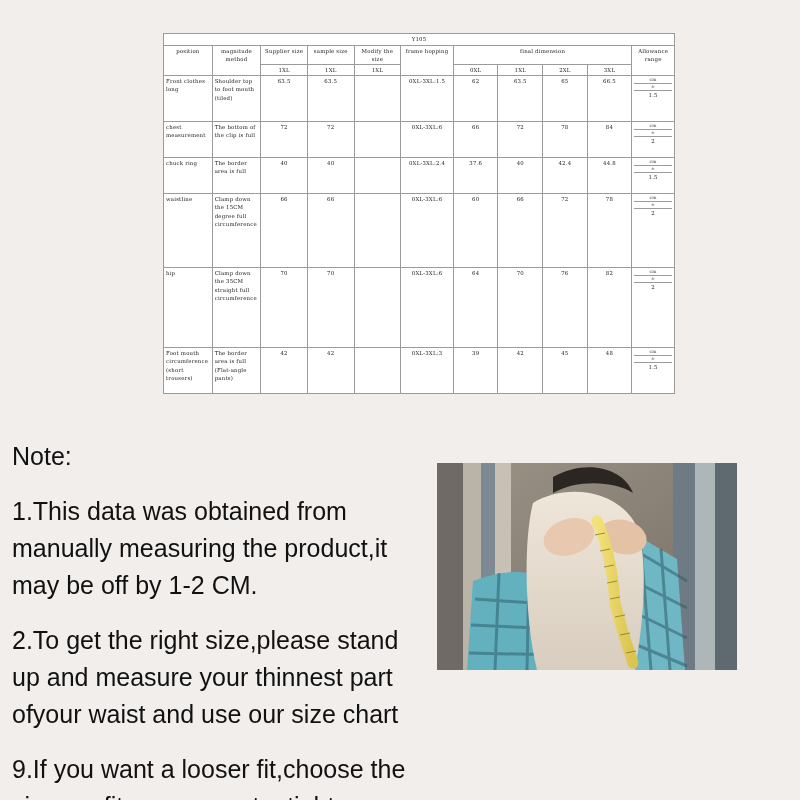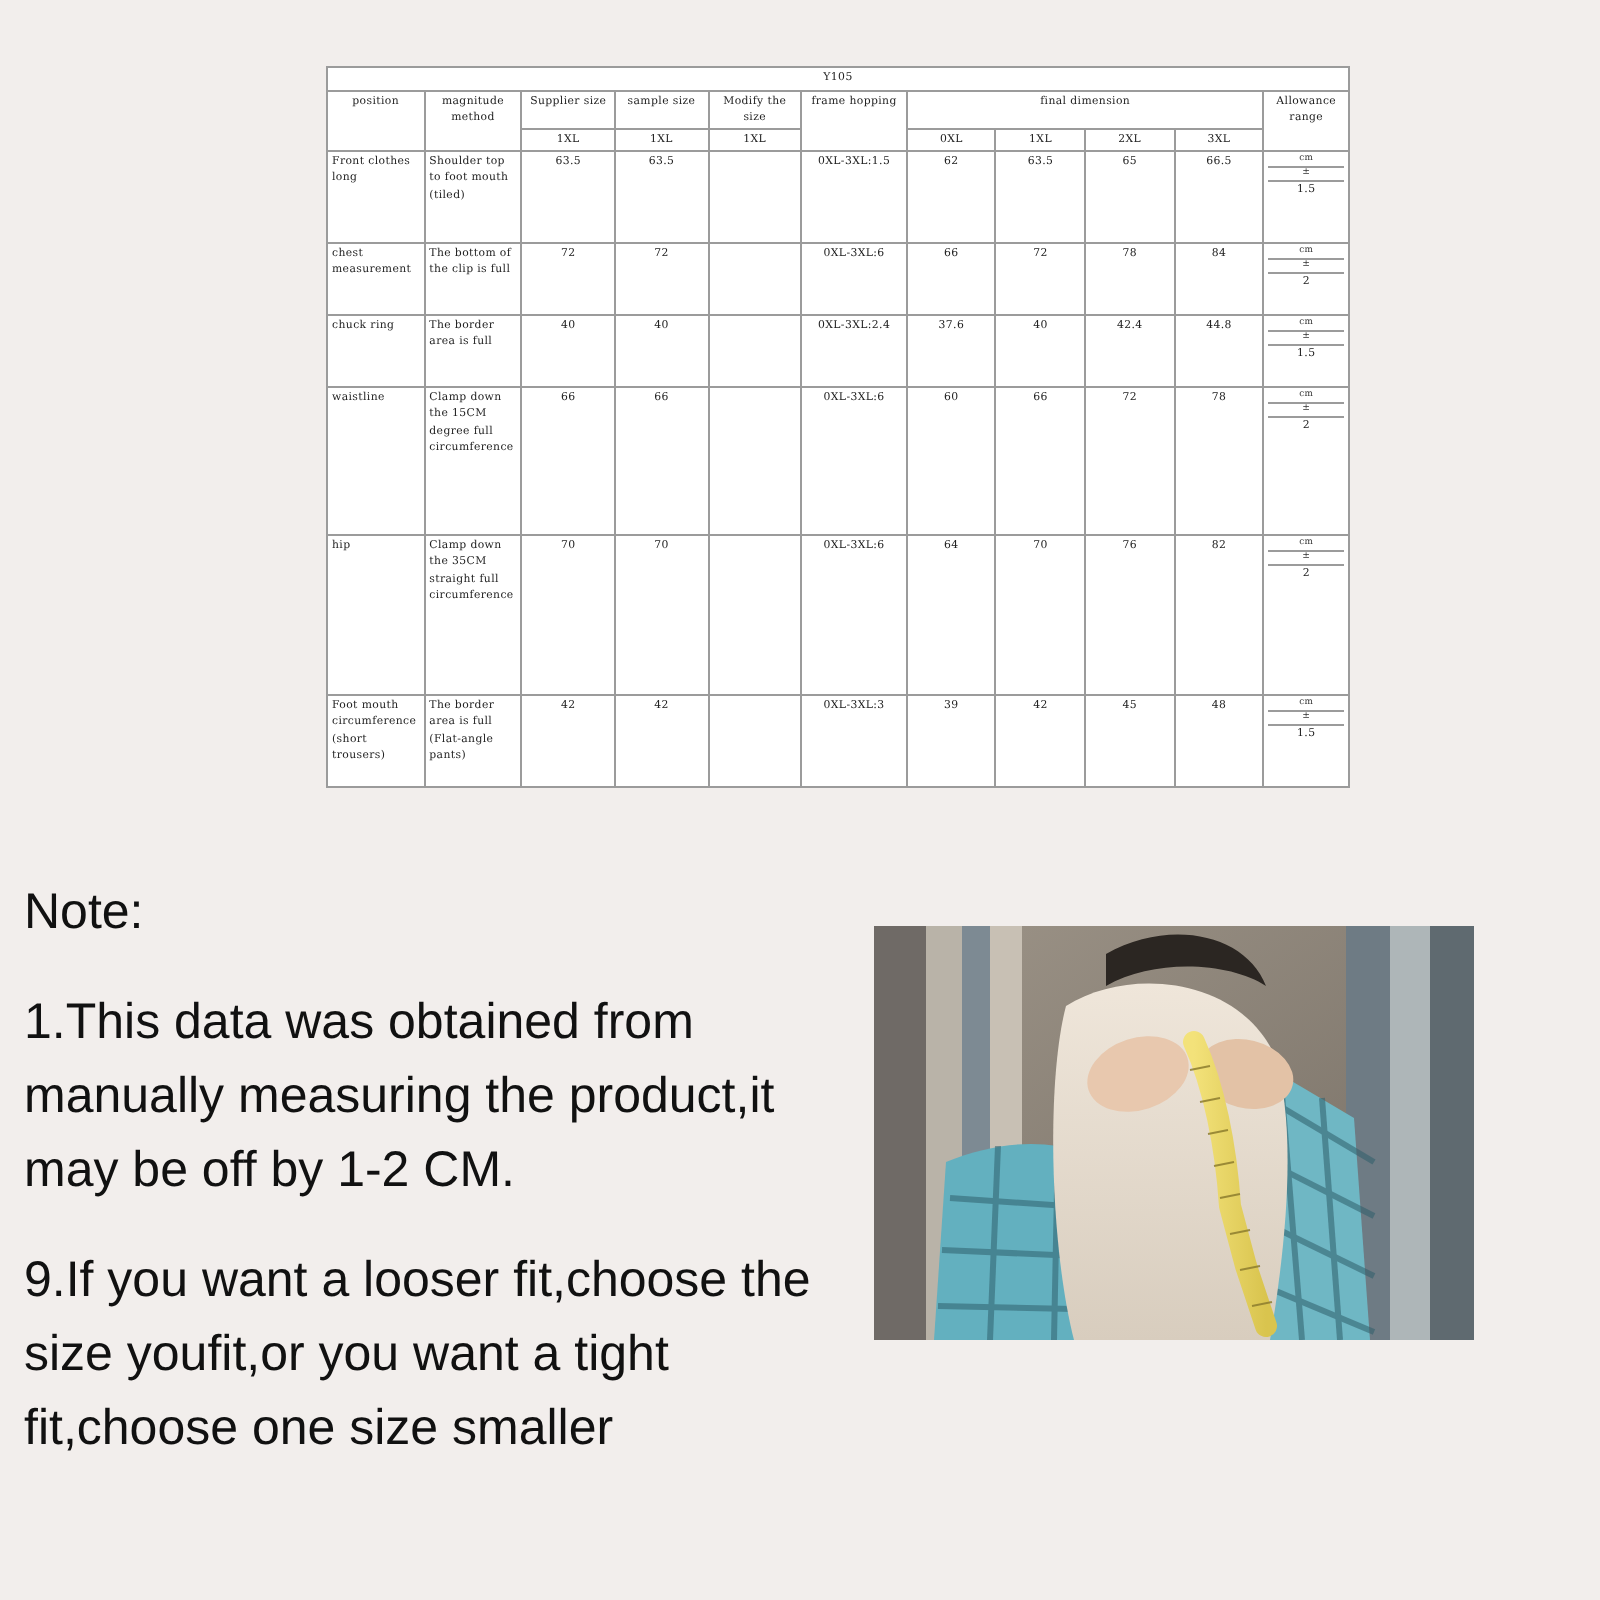--- a/index.html
+++ b/index.html
@@ -273,20 +273,21 @@
           </div>
         </td>
       </tr>
     </tbody>
   </table>
 </div>
 
 <div class="notes">
   <p class="note-title">Note:</p>
   <p> 1.This data was obtained from manually measuring the product,it may be off by 1-2 CM.</p>
+  <p> 2.To get the right size,please stand up and measure your thinnest part ofyour waist and use our size chart</p>
   <p> 9.If you want a looser fit,choose the size youfit,or you want a tight fit,choose one size smaller</p>
 </div>
 
 <div class="photo">
   <svg width="300" height="207" viewBox="0 0 300 207">
     <defs>
       <linearGradient id="bg" x1="0" y1="0" x2="1" y2="1">
         <stop offset="0%" stop-color="#9d9488"></stop>
         <stop offset="100%" stop-color="#746c62"></stop>
       </linearGradient>

